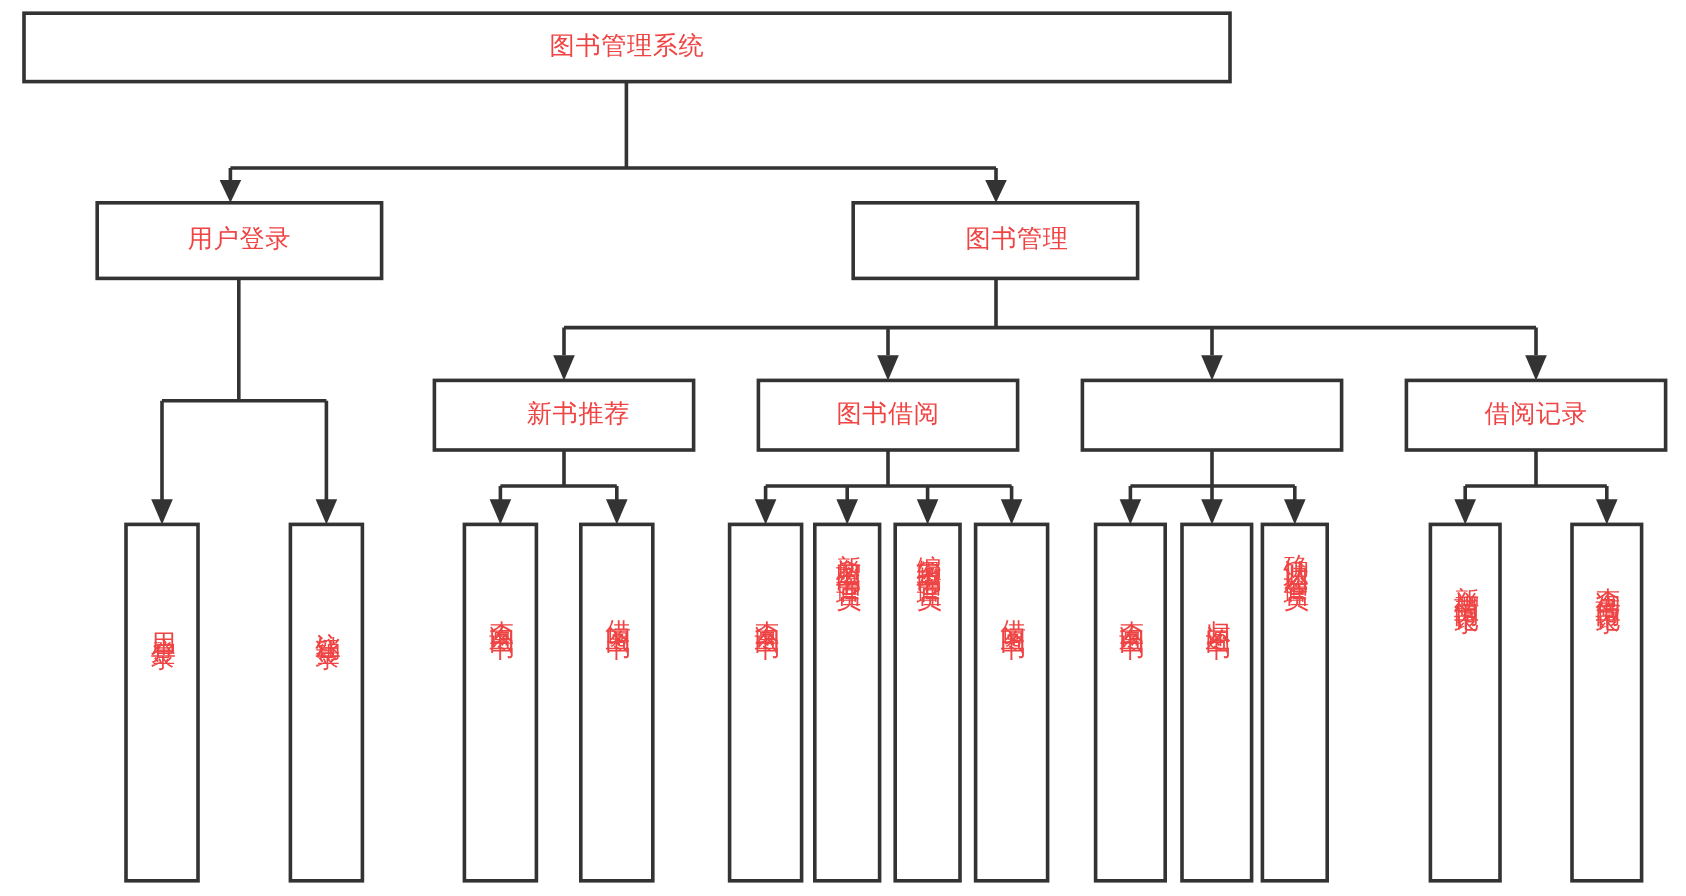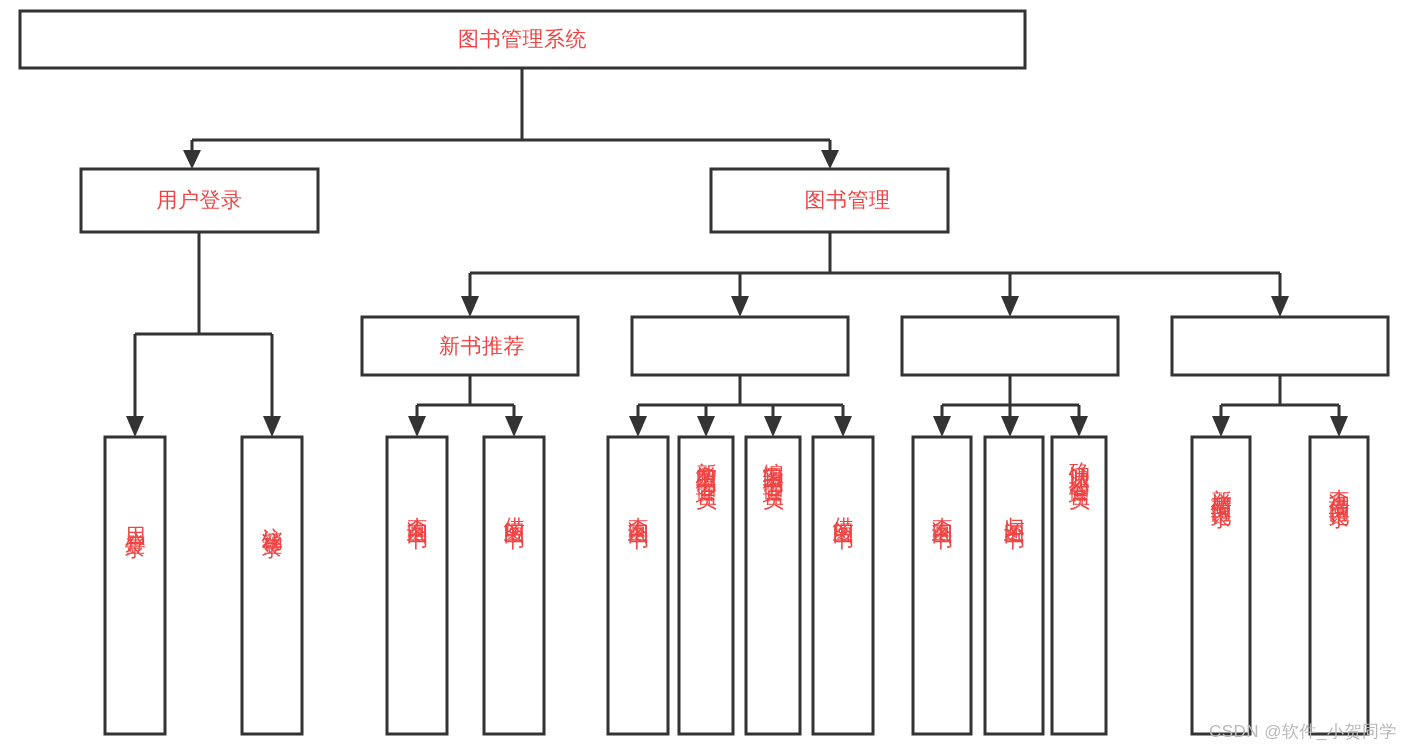--- a/index.html
+++ b/index.html
@@ -157,30 +157,31 @@
     <rect class="node-rect" x="1192" y="437" width="58" height="297"></rect>
     <rect class="node-rect" x="1310" y="437" width="58" height="297"></rect>
   </svg>
 
   <div class="node-label horiz" style="left:20px; top:11px; width:1005px; height:57px;">图书管理系统</div>
 
   <div class="node-label horiz" style="left:81px; top:169px; width:237px; height:63px;">用户登录</div>
   <div class="node-label horiz" style="left:711px; top:169px; width:273px; height:63px;">图书管理</div>
 
   <div class="node-label horiz" style="left:362px; top:317px; width:216px; height:58px;padding-left:24px;">新书推荐</div>
+  <div class="node-label horiz" style="left:632px; top:317px; width:216px; height:58px;">图书借阅</div>
+  <div class="node-label horiz" style="left:1172px; top:317px; width:216px; height:58px;">借阅记录</div>
 
   <div class="node-label vert" style="left:105px; top:500px; width:60px; height:234px;">用户登录</div>
   <div class="node-label vert" style="left:242px; top:500px; width:60px; height:234px;">注销登录</div>
   <div class="node-label vert" style="left:387px; top:490px; width:60px; height:244px;">查询图书</div>
   <div class="node-label vert" style="left:484px; top:490px; width:60px; height:244px;">借阅图书</div>
   <div class="node-label vert" style="left:608px; top:490px; width:60px; height:244px;">查询图书</div>
   <div class="node-label vert tall" style="left:679px; top:437px; width:54px; height:297px;">新增图书（管理员）</div>
   <div class="node-label vert tall" style="left:746px; top:437px; width:54px; height:297px;">编辑图书（管理员）</div>
   <div class="node-label vert" style="left:813px; top:490px; width:60px; height:244px;">借阅图书</div>
   <div class="node-label vert" style="left:913px; top:490px; width:58px; height:244px;">查询图书</div>
   <div class="node-label vert" style="left:985px; top:490px; width:58px; height:244px;">归还图书</div>
   <div class="node-label vert tall" style="left:1052px; top:437px; width:54px; height:297px;">确认归还（管理员）</div>
   <div class="node-label vert" style="left:1192px; top:462px; width:58px; height:272px;">新增借阅记录</div>
   <div class="node-label vert" style="left:1310px; top:462px; width:58px; height:272px;">查询借阅记录</div>
 
-  <div class="watermark">CSDN @软件_小贺同学</div>
 
 </div>
 
 </body></html>

